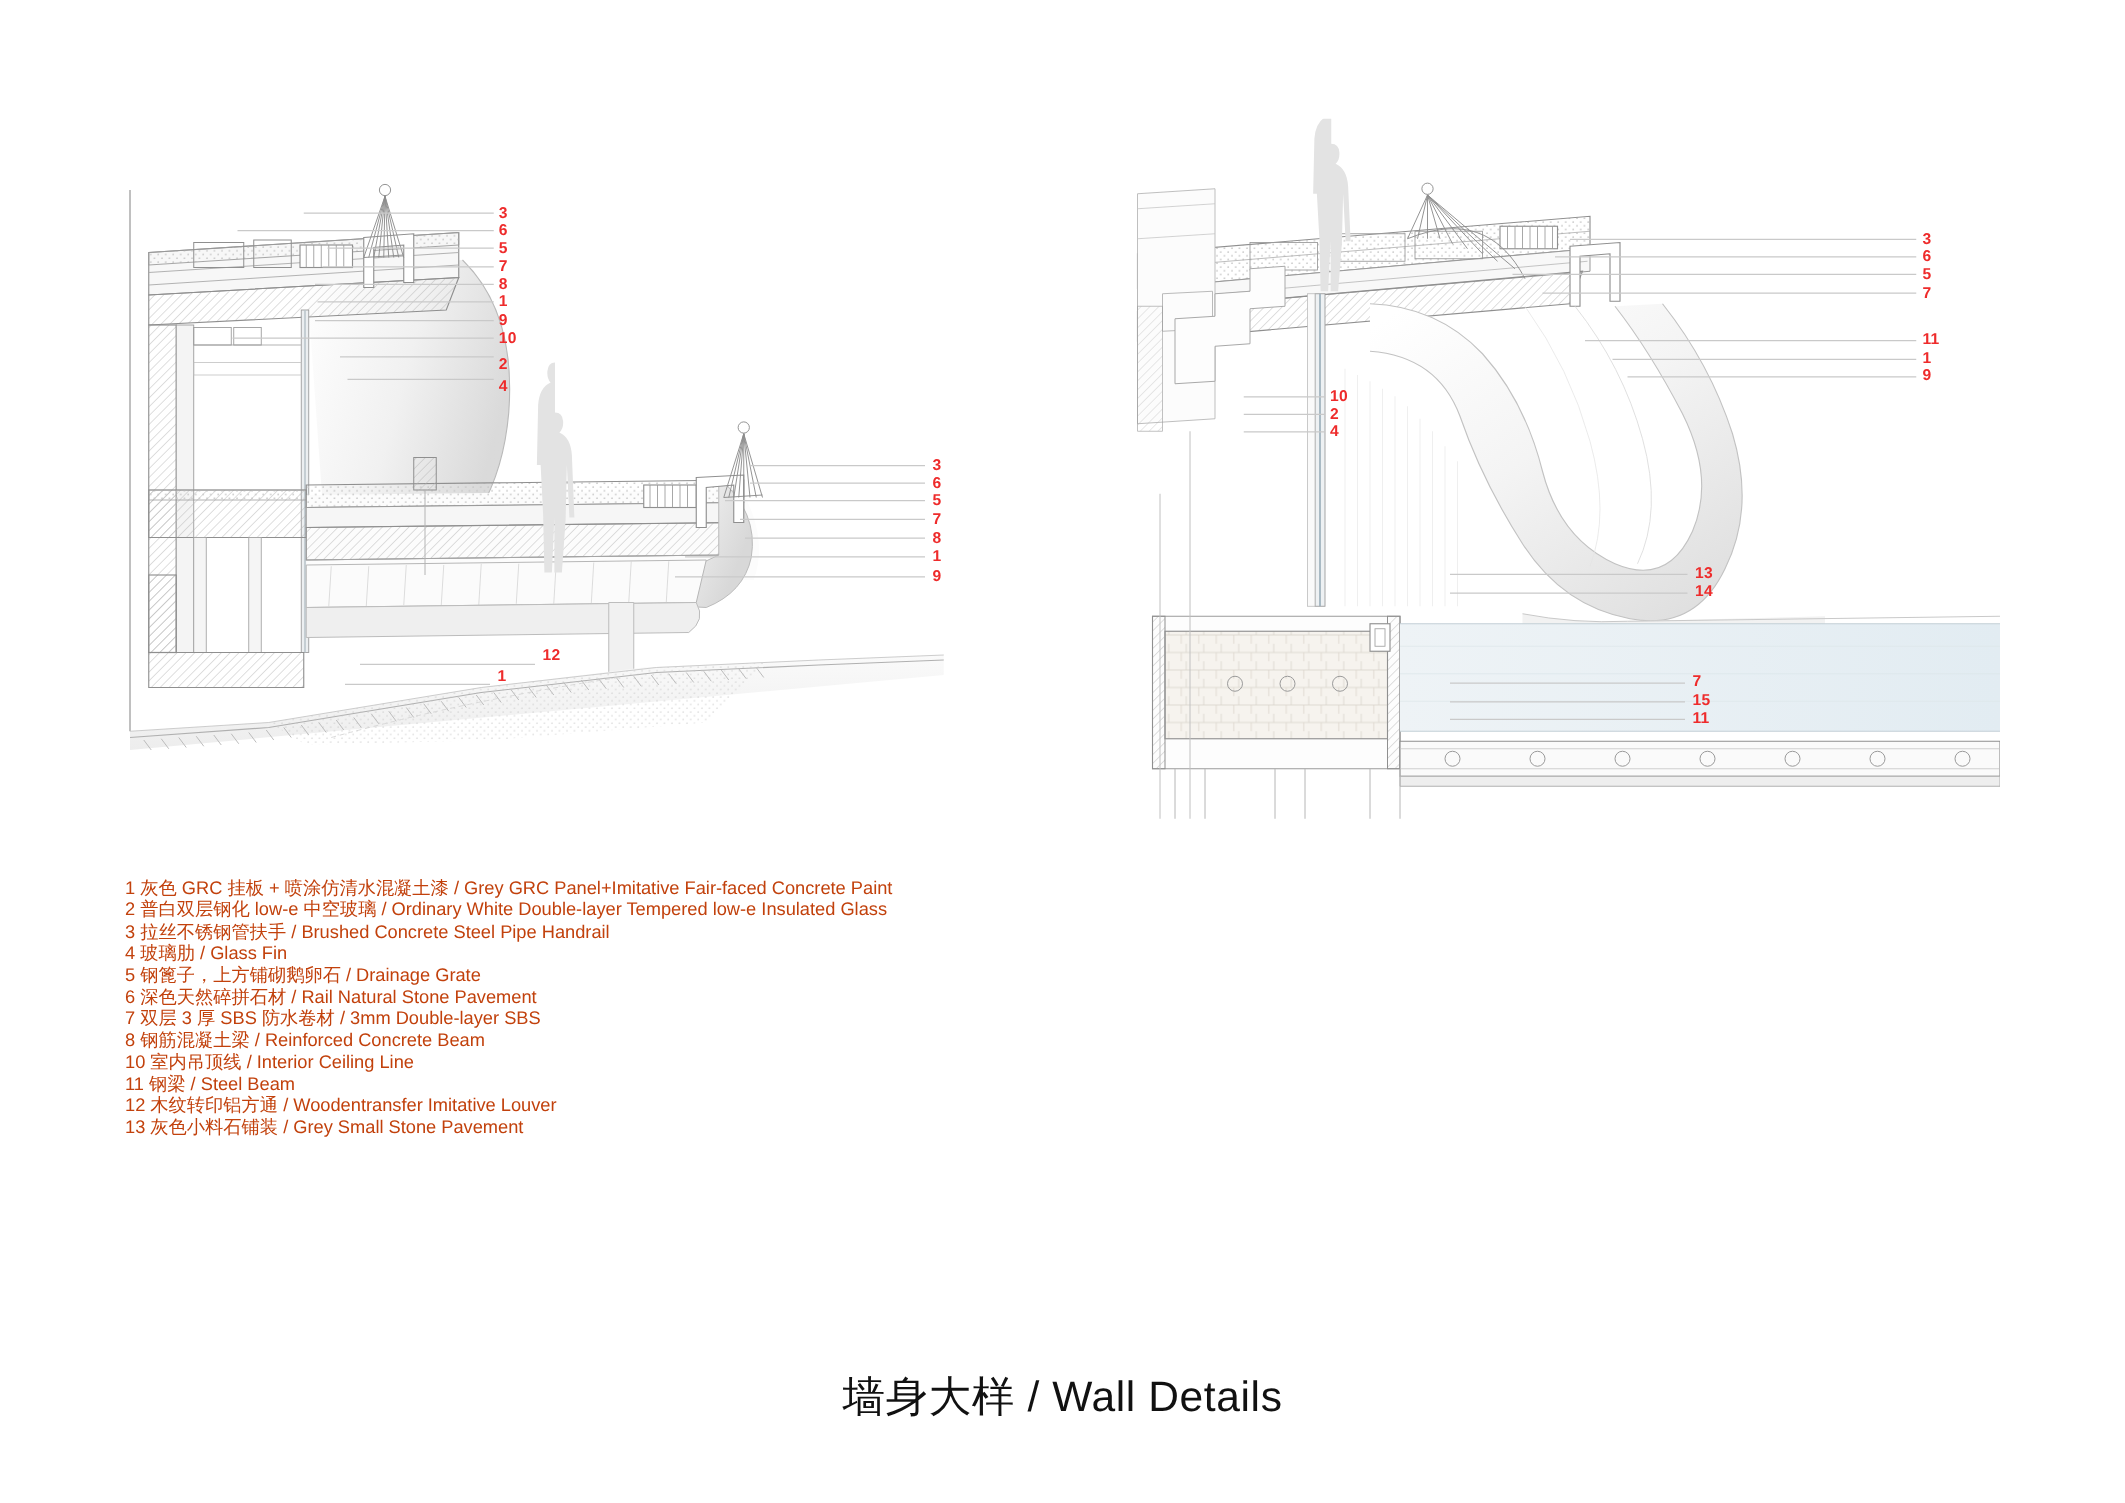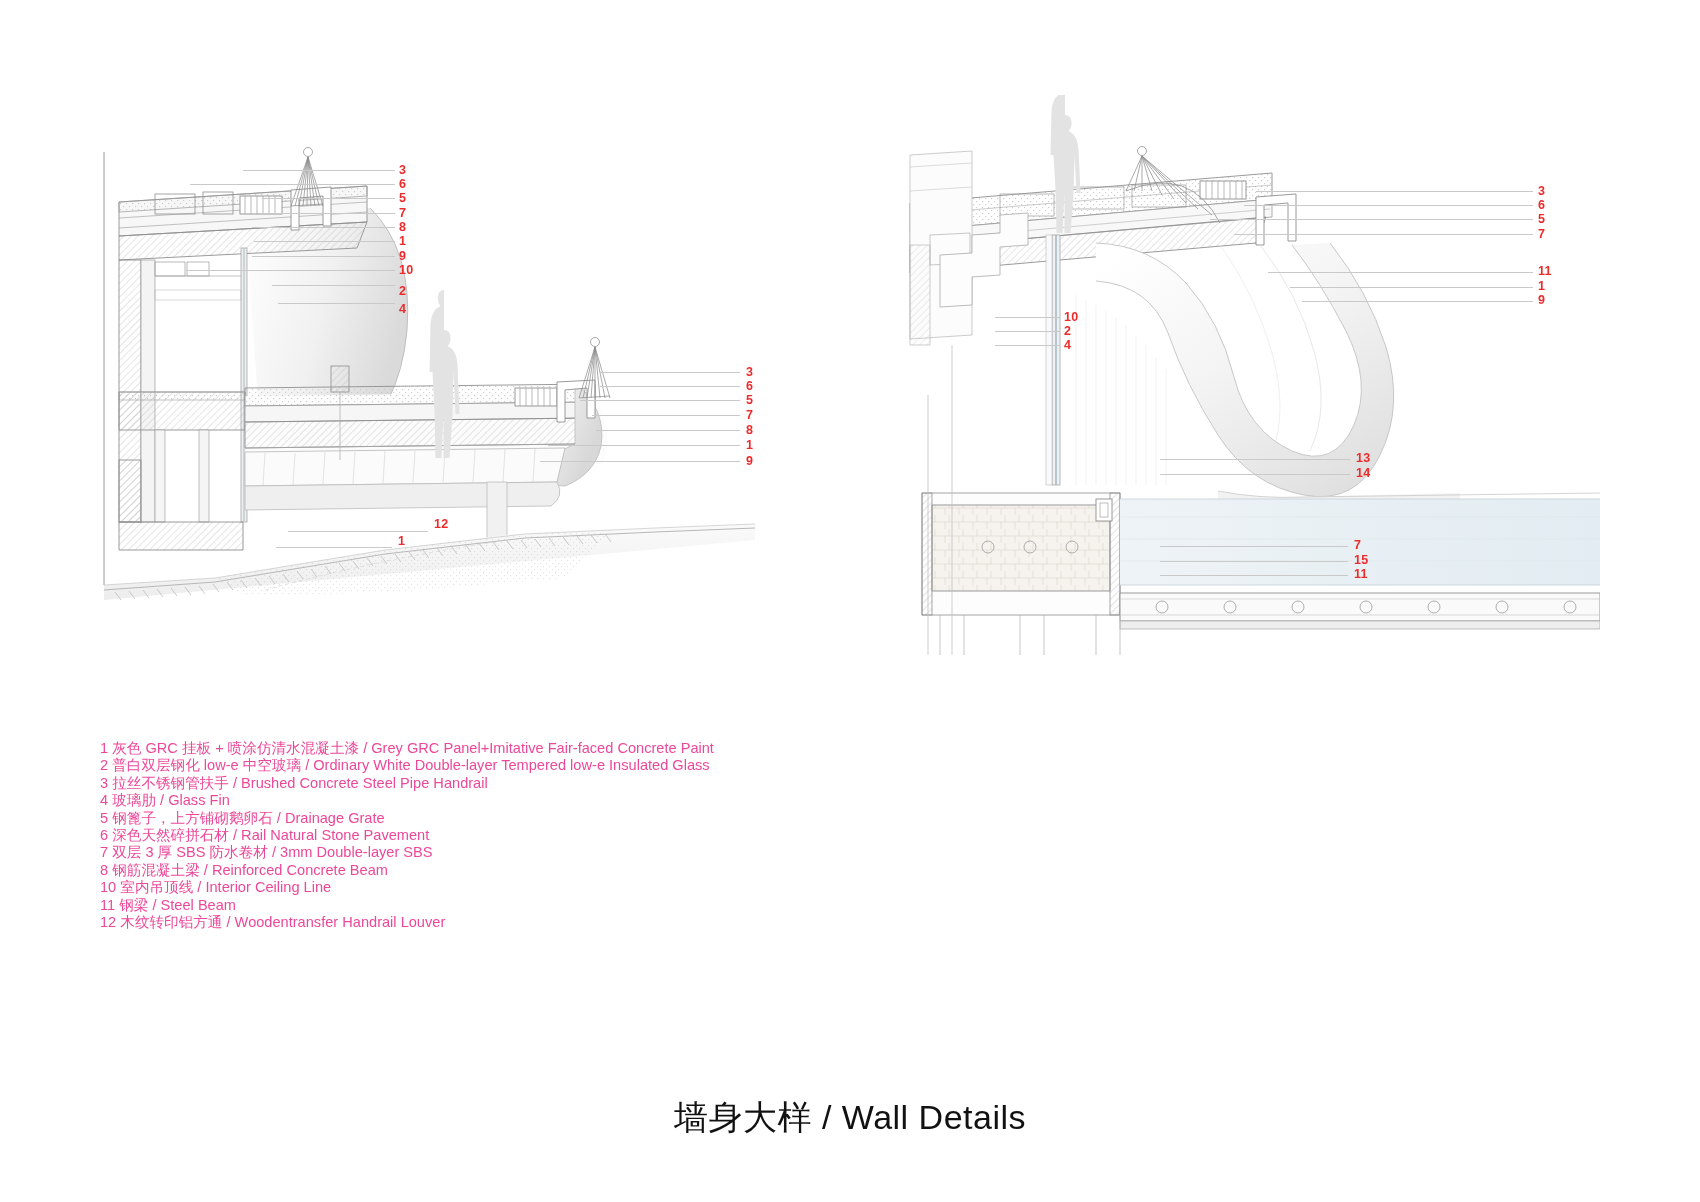--- a/index.html
+++ b/index.html
@@ -27,24 +27,24 @@
   }
   .lead{
     position:absolute;
     height:0;
     border-top:1px solid #c9c9c9;
   }
 
   
   .legend{
     position:absolute;
-    left:100px;top:740px;
+    left:100px;top:703px;
     font-size:14.6px;
     line-height:17.4px;
-    color:#ec4899;
+    color:#c2410c;
     font-family:"Liberation Sans","DejaVu Sans",sans-serif;
     white-space:nowrap;
   }
   .legend .row{display:block;}
 
   
   .title{
     position:absolute;
     left:0;right:0;top:1095px;
     text-align:center;
@@ -514,19 +514,23 @@
     <span class="row">
       <span>10</span>
       <span>室内吊顶线 / Interior Ceiling Line</span>
     </span>
     <span class="row">
       <span>11</span>
       <span>钢梁 / Steel Beam</span>
     </span>
     <span class="row">
       <span>12</span>
-      <span>木纹转印铝方通 / Woodentransfer Handrail Louver</span>
+      <span>木纹转印铝方通 / Woodentransfer Imitative Louver</span>
+    </span>
+    <span class="row">
+      <span>13</span>
+      <span>灰色小料石铺装 / Grey Small Stone Pavement</span>
     </span>
   </div>
 
   <div class="title">墙身大样 / Wall Details</div>
 
 </div>
 
 </body></html>

